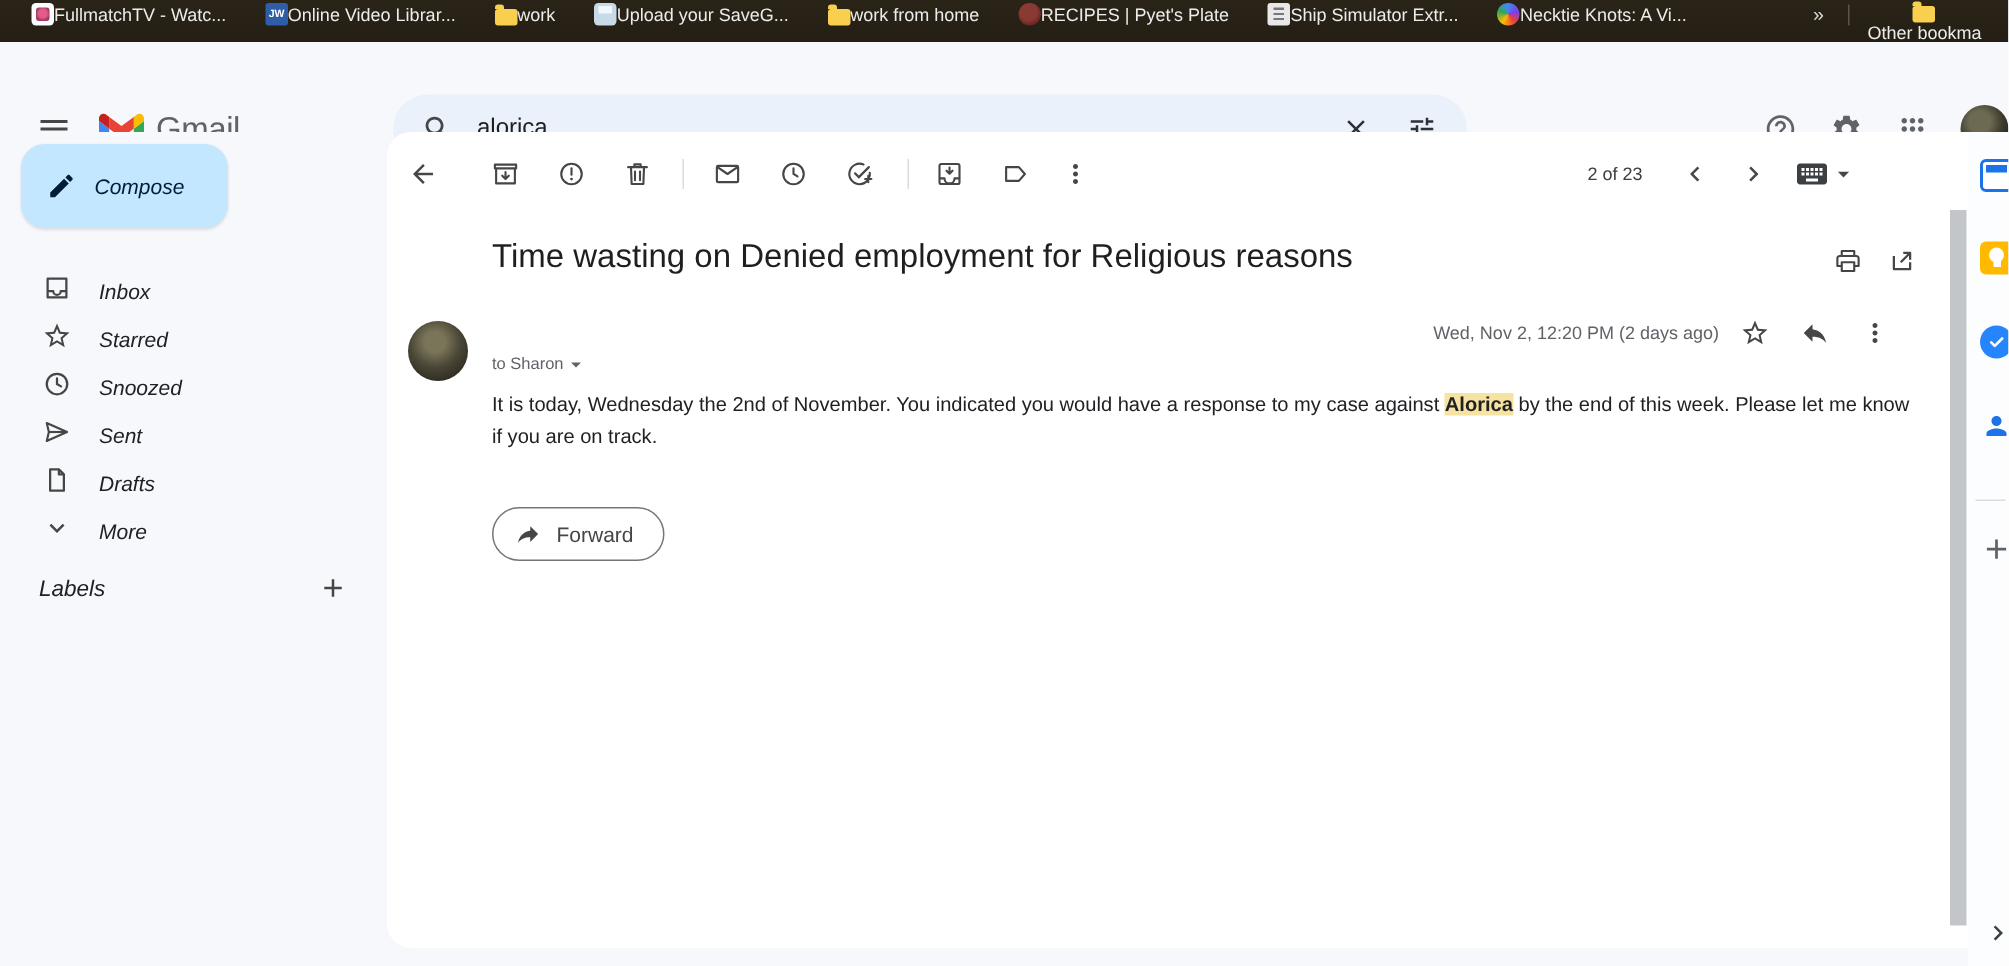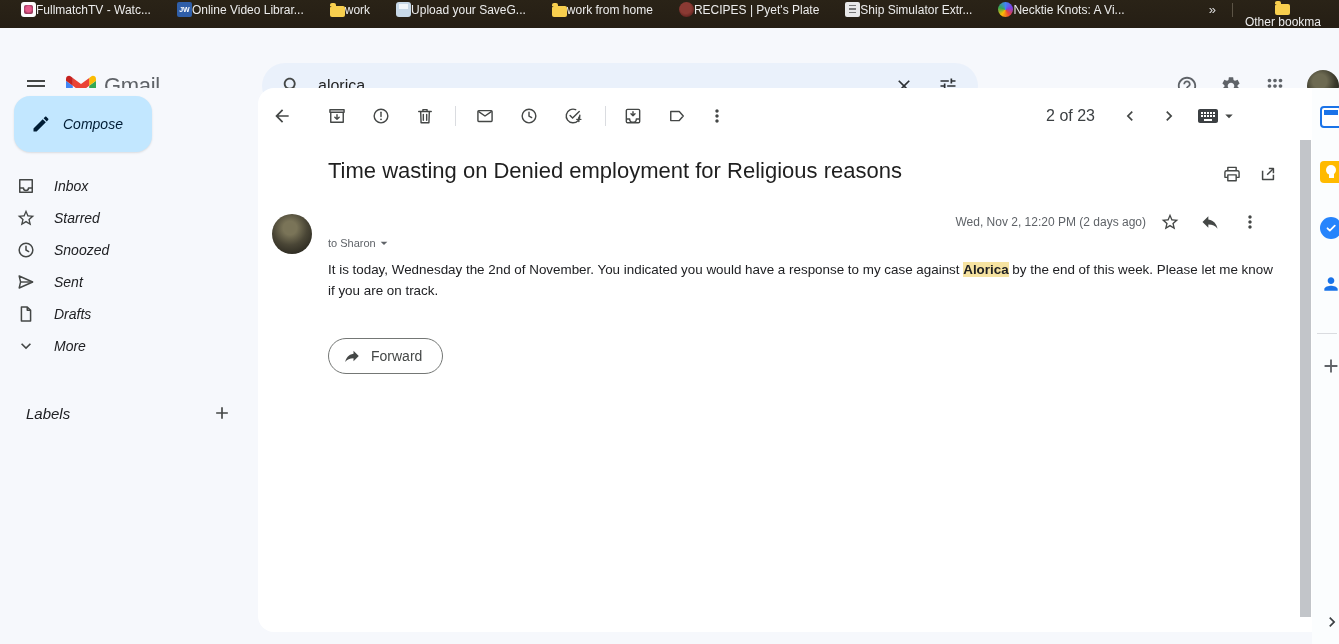--- a/index.html
+++ b/index.html
@@ -56,32 +56,32 @@
           border-radius:16px 0 0 16px; }
   .sidepanel { position:absolute; left:1312px; top:88px; width:27px; height:556px; background:#fbfdfe; }
   .vscroll { position:absolute; left:1300px; top:140px; width:11px; height:477px; background:#c2c5c9; }
 
   
   .compose { position:absolute; left:14px; top:8px; width:138px; height:56px; background:#c2e7ff;
              border-radius:16px; display:flex; align-items:center; gap:12px; padding-left:17px;
              cursor:pointer; box-shadow:0 1px 2px rgba(60,64,67,.15); }
   .compose span { font-size:14px; font-weight:500; color:#001d35; }
   .navlist { position:absolute; left:0; top:82px; width:258px; }
-  .navrow { height:32px; display:flex; align-items:center; padding-left:16px; gap:18px;
+  .navrow { height:32px; display:flex; align-items:flex-end; padding-left:28px; gap:18px;
             border-radius:0 16px 16px 0; cursor:pointer; }
   .navrow span { font-size:14px; color:#202124; }
-  .labels-row { position:absolute; left:0; top:305px; width:258px; height:40px; display:flex; align-items:center; }
+  .labels-row { position:absolute; left:0; top:284px; width:258px; height:40px; display:flex; align-items:center; }
   .labels-title { font-size:15px; color:#202124; padding-left:26px; flex:1; }
   .labels-add { width:36px; height:36px; margin-right:18px; }
 
   
   .toolbar { position:absolute; left:0; top:8px; width:1054px; height:40px; }
   .tbtn { position:absolute; width:40px; height:40px; top:0; }
   .tb-div { position:absolute; top:10px; width:1px; height:20px; background:#dadce0; }
-  .pager { position:absolute; top:0; height:40px; display:flex; align-items:center; font-size:16px; color:#3c4043; }
+  .pager { position:absolute; top:0; height:40px; display:flex; align-items:center; font-size:12px; color:#3c4043; }
 
   
   .subject { position:absolute; left:70px; top:68px; width:880px; font-size:22px; color:#1f1f1f; line-height:30px; }
   .subj-icons { position:absolute; top:66px; }
   .avatar-lg { position:absolute; left:14px; top:126px; width:40px; height:40px; border-radius:50%;
                background:radial-gradient(circle at 45% 35%, #7a7458 0 20%, #4a4636 50%, #23211a 90%); }
   .sender-line { position:absolute; left:70px; top:128px; display:flex; align-items:baseline; gap:6px; white-space:nowrap; }
   .sender-name { font-size:14px; font-weight:bold; color:#202124; }
   .sender-email { font-size:12px; color:#5f6368; }
   .to-line { position:absolute; left:70px; top:147px; display:flex; align-items:center; font-size:11px; color:#5f6368; }

